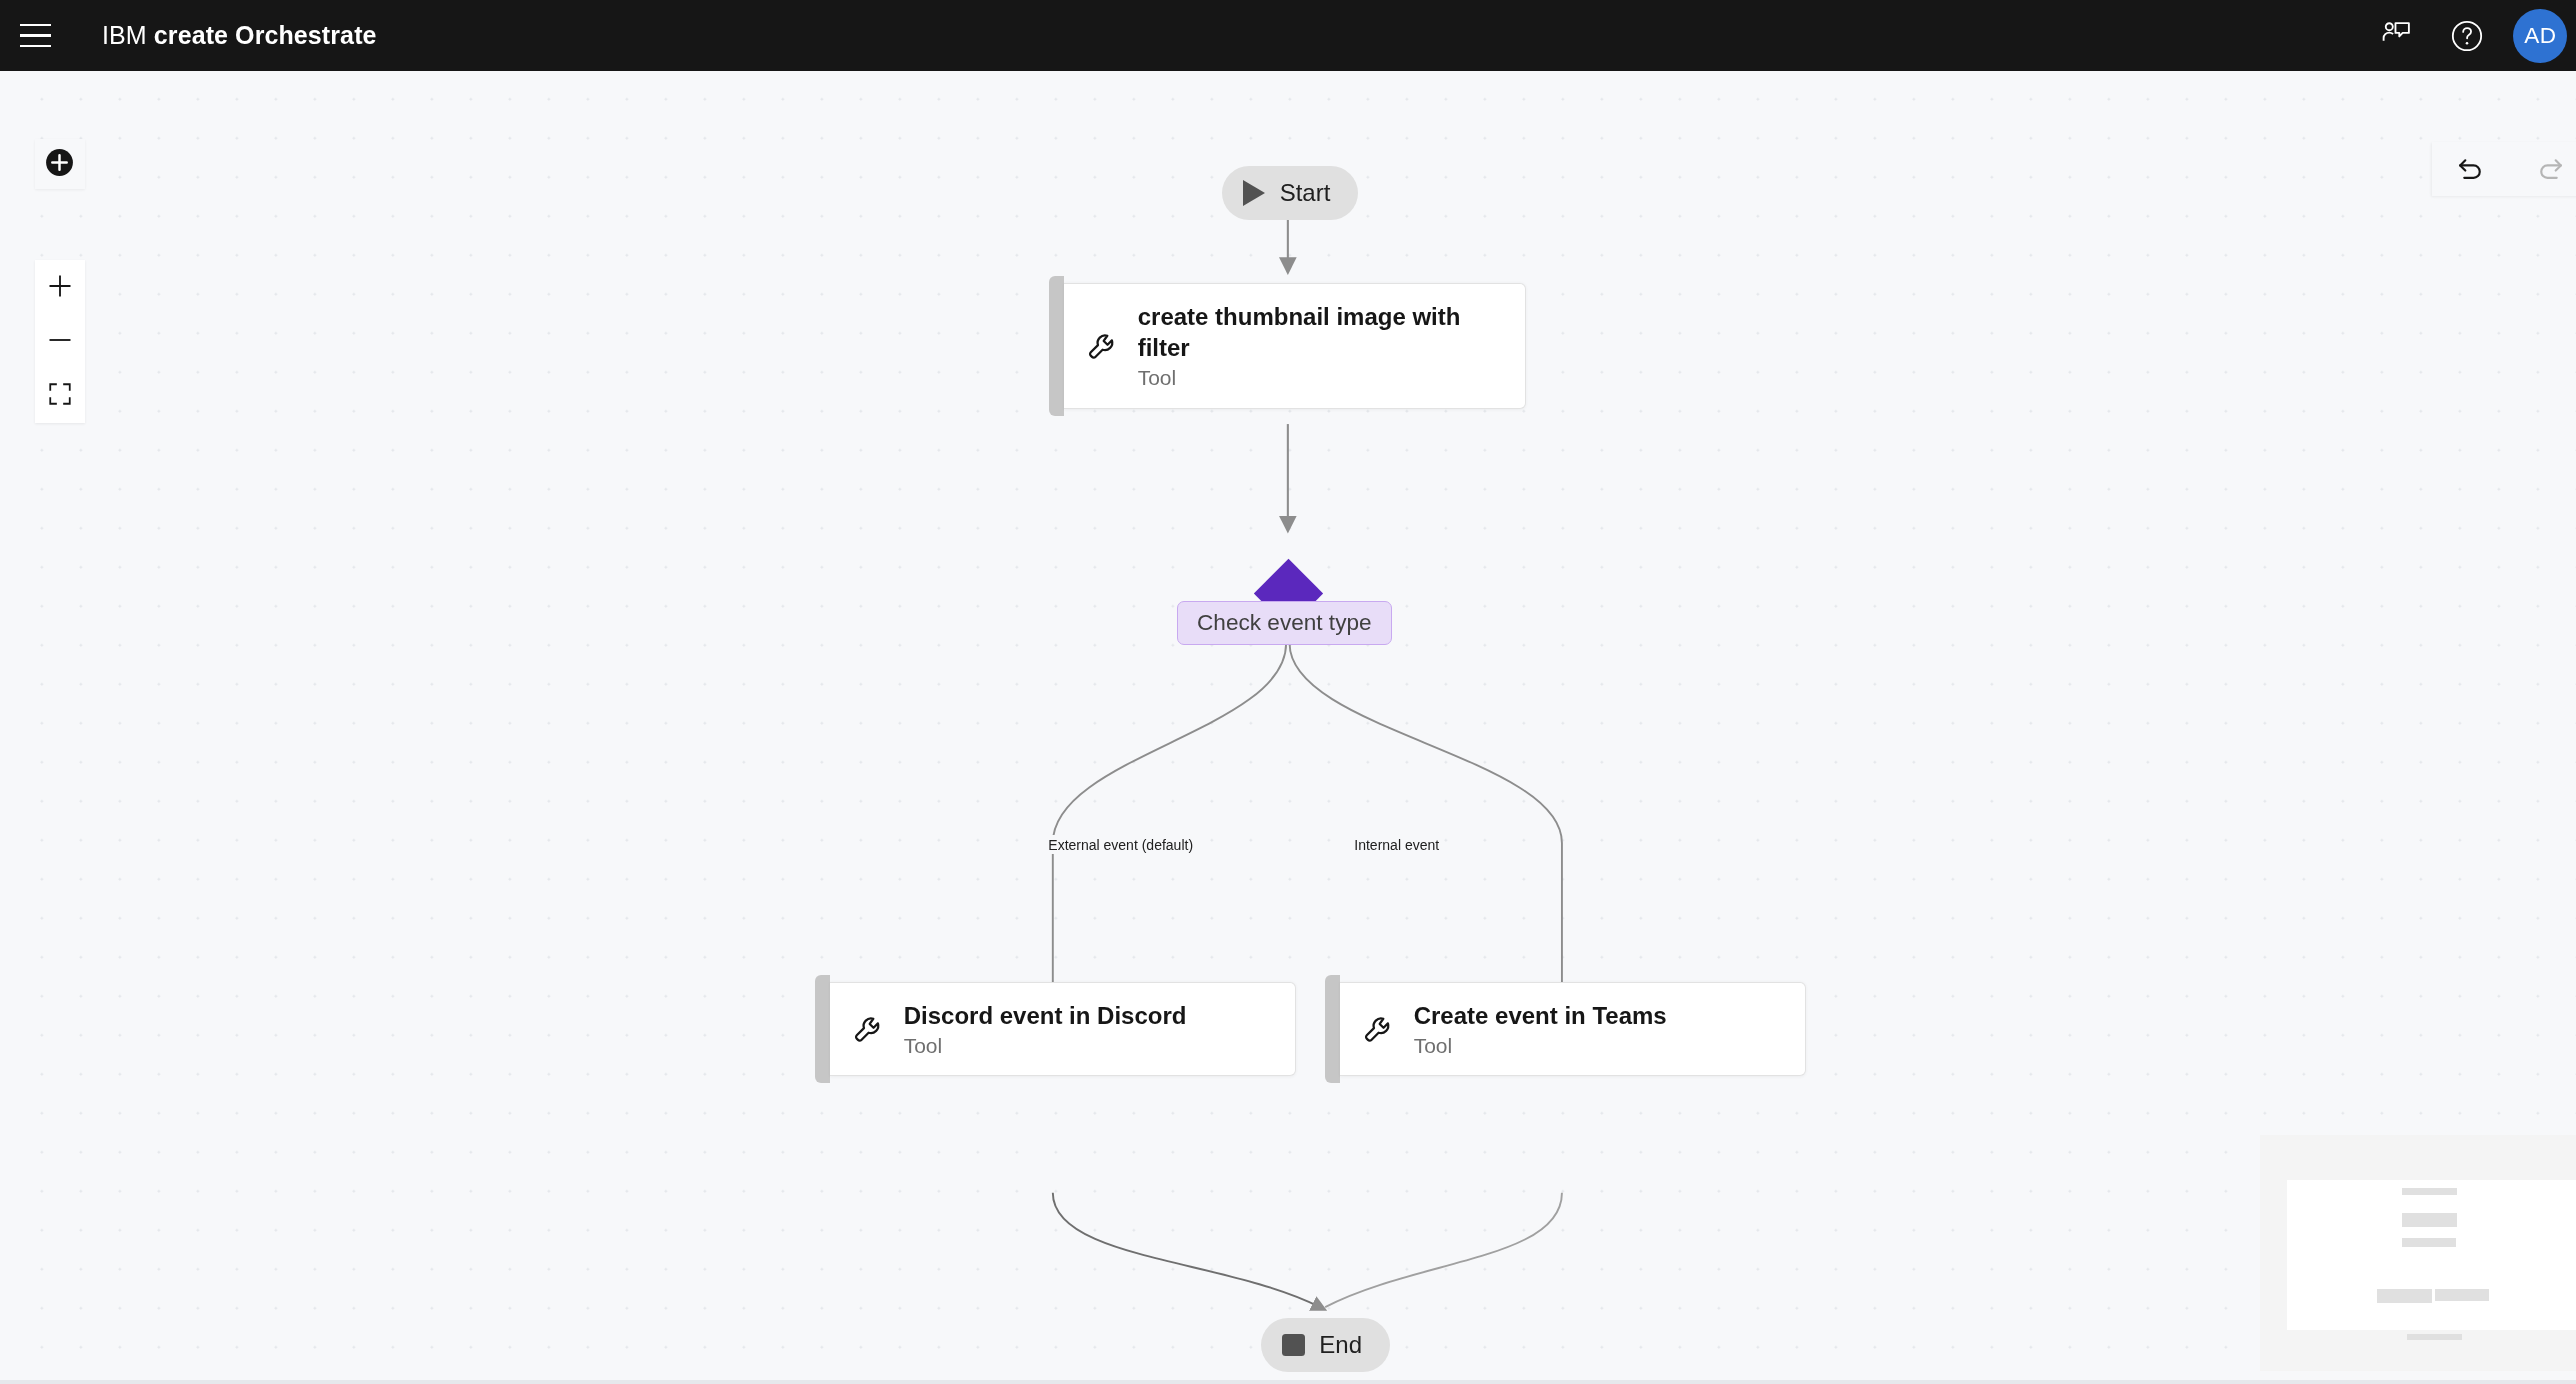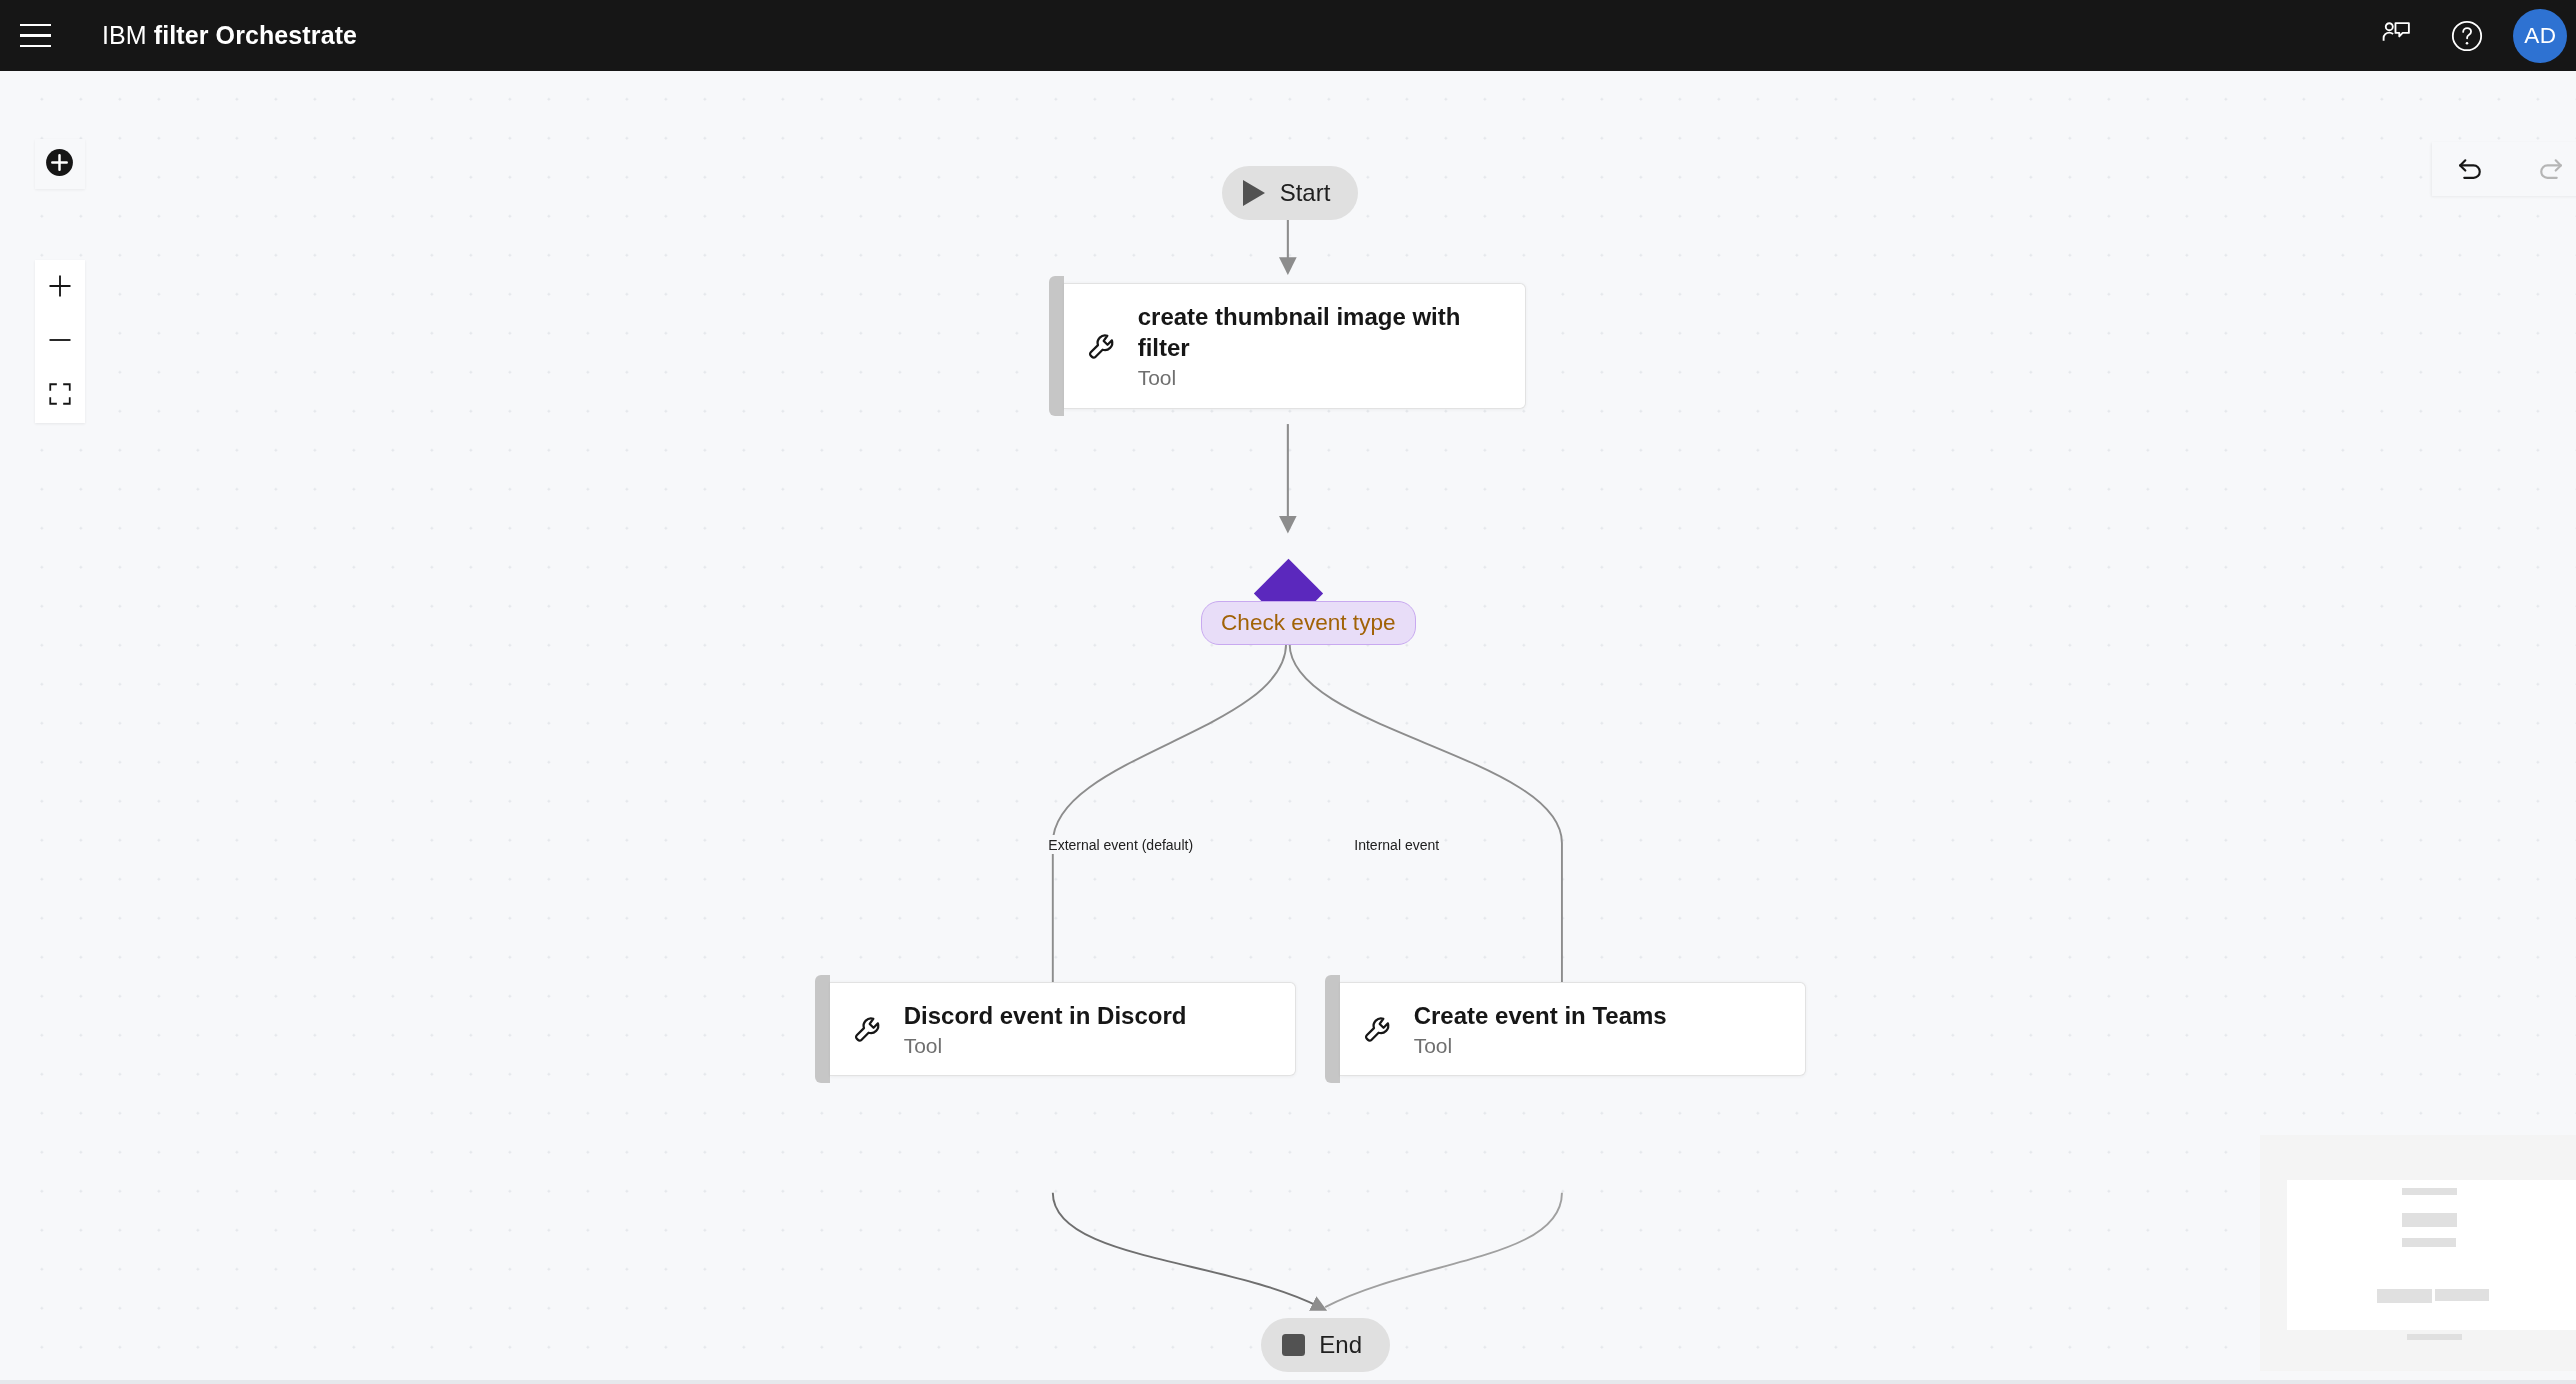--- a/index.html
+++ b/index.html
@@ -166,27 +166,26 @@
     position: absolute;
     width: 49px; height: 49px;
     background: #5b28bd;
     transform: rotate(45deg);
     cursor: pointer;
   }
   .decision-label {
     position: absolute;
     background: #e8ddf8;
     border: 0.9px solid #c8a9f0;
-    border-radius: 18px;
+    border-radius: 7px;
     padding: 7.8px 19px;
     font-size: 22.6px;
-    color: #a16207;
+    color: #404040;
     white-space: nowrap;
     cursor: pointer;
-    margin-left: 24px;
   }
 
   
   .edge-label {
     position: absolute;
     font-size: 14px; color: #202020;
     background: #f7f8fa;
     padding: 1.7px 4.3px;
     white-space: nowrap;
   }
@@ -211,21 +210,21 @@
 <div class="header">
 
   <div class="hamburger">
     <span></span>
     <span></span>
     <span></span>
   </div>
 
   <div class="brand">
     <span class="light">IBM</span>
-    <span class="bold">filter Orchestrate</span>
+    <span class="bold">create Orchestrate</span>
   </div>
 
   <div class="header-right">
 
     <div class="hdr-icon-btn">
       <svg width="33" height="33" viewBox="0 0 32 32" fill="none" stroke="#ffffff" stroke-width="1.8">
         <circle cx="9" cy="7.5" r="3.4"></circle>
         <path d="M3.5 21 v-2.6 c0-3 2.5-5.2 5.5-5.2 c1.4 0 2.7 .5 3.7 1.3"></path>
         <path d="M15 4 h13 v9.5 h-6 l-3.3 3.4 v-3.4 H15 z" stroke-linejoin="round"></path>
       </svg>

